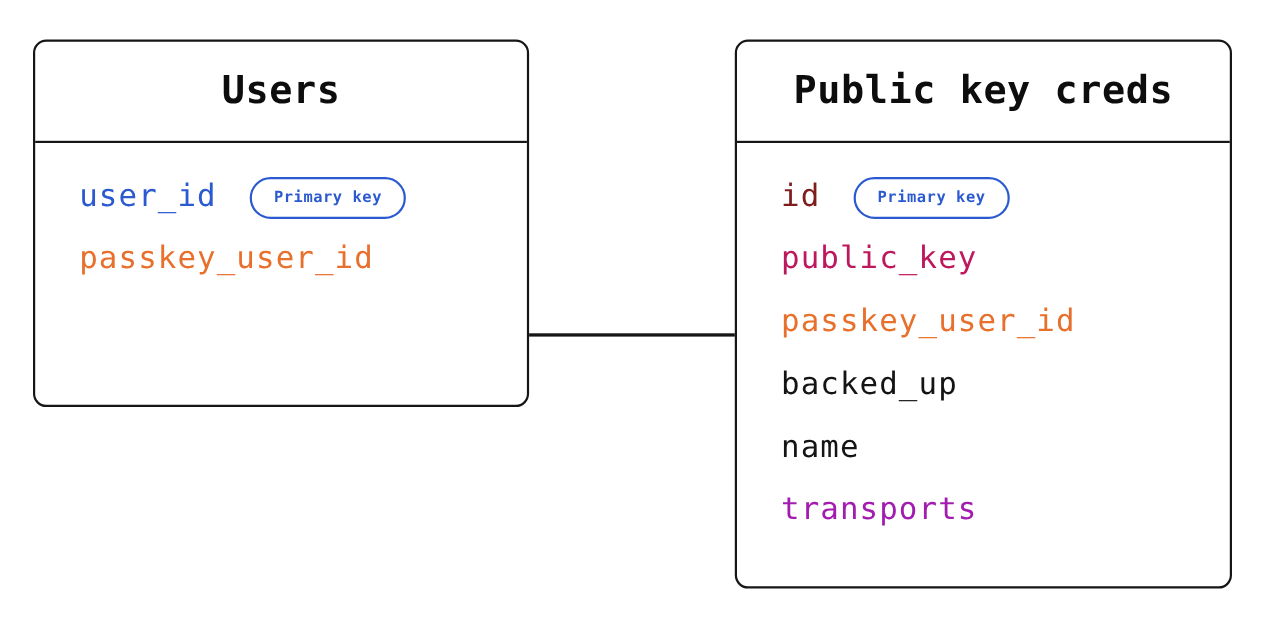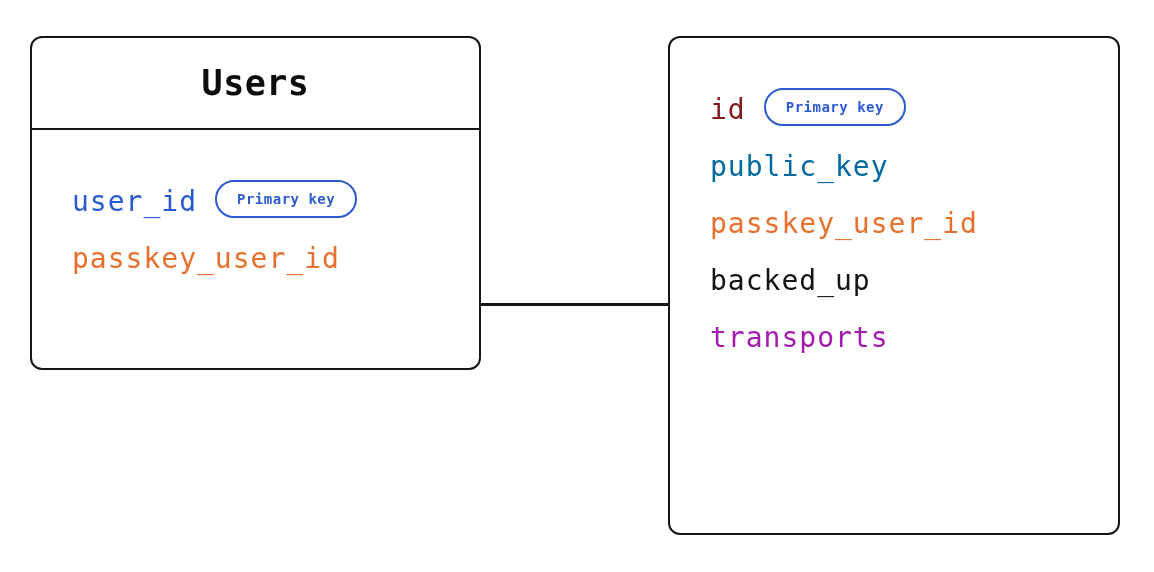--- a/index.html
+++ b/index.html
@@ -46,22 +46,22 @@
     letter-spacing: 0.5px;
     color: #0d0d0d;
     white-space: nowrap;
   }
   .tbl-body {
     padding: 31px 10px 0 40px;
   }
   .row {
     height: 57px;
     display: flex;
-    align-items: flex-end;
-    gap: 18px;
+    align-items: flex-start;
+    gap: 30px;
     white-space: nowrap;
   }
   .field-name {
     font-size: 28px;
     letter-spacing: 1px;
     color: #141414;
   }
   .badge {
     display: inline-flex;
     align-items: center;
@@ -98,33 +98,37 @@
       </div>
       <div class="row">
         <span class="field-name" style="color: rgb(232, 112, 45);">passkey_user_id</span>
       </div>
     </div>
   </div>
 
   <div class="rel-line"></div>
 
   <div class="tbl tbl-creds">
+    <div class="tbl-header">Public key creds</div>
     <div class="tbl-body">
       <div class="row">
         <span class="field-name" style="color: #7f1d1d;">id</span>
         <span class="badge" style="color: rgb(43, 89, 208);">Primary key</span>
       </div>
       <div class="row">
-        <span class="field-name" style="color: #0369a1;">public_key</span>
+        <span class="field-name" style="color: #be185d;">public_key</span>
       </div>
       <div class="row">
         <span class="field-name" style="color: rgb(232, 112, 45);">passkey_user_id</span>
       </div>
       <div class="row">
         <span class="field-name" style="color: rgb(20, 20, 20);">backed_up</span>
+      </div>
+      <div class="row">
+        <span class="field-name" style="color: rgb(20, 20, 20);">name</span>
       </div>
       <div class="row">
         <span class="field-name" style="color: #a21caf;">transports</span>
       </div>
     </div>
   </div>
 
 </div>
 
 </body></html>

